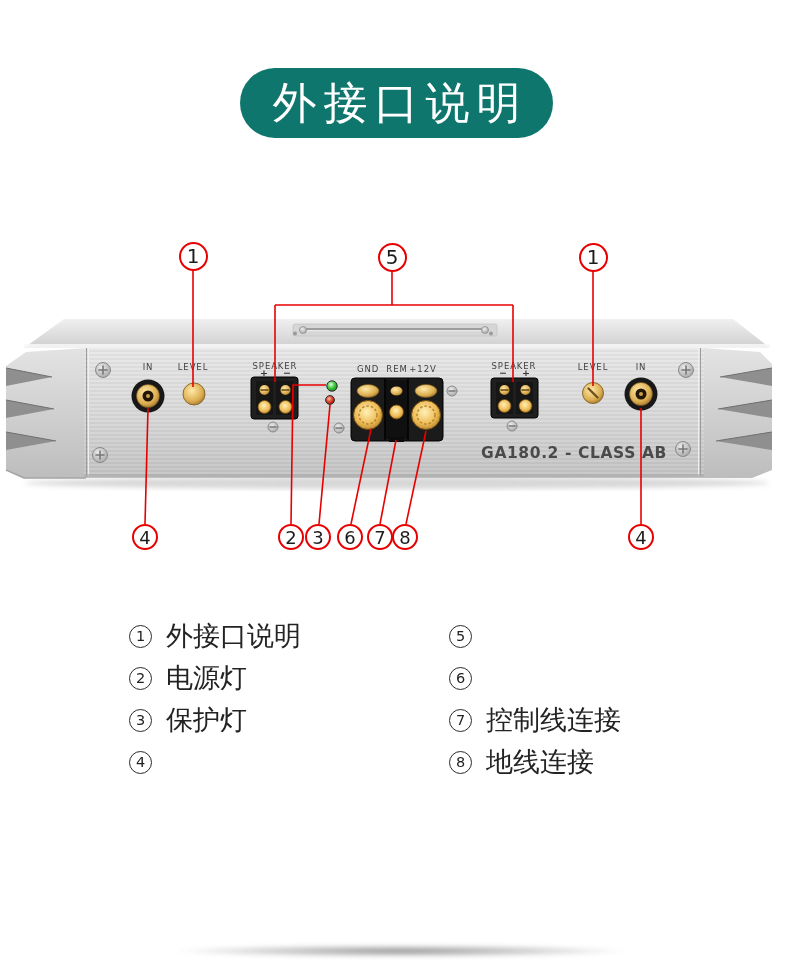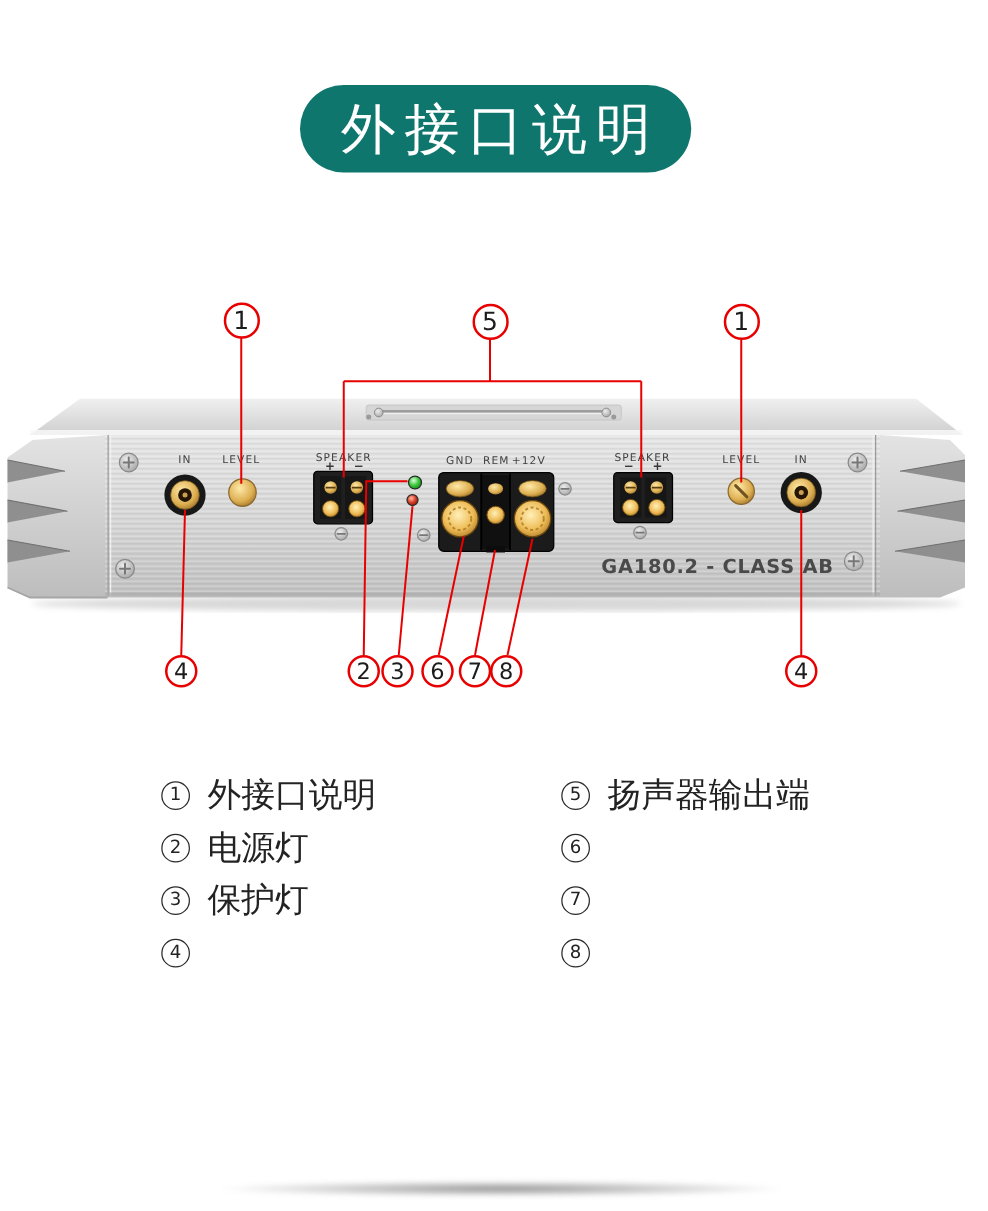--- a/index.html
+++ b/index.html
@@ -339,27 +339,28 @@
       <span class="legend-label">保护灯</span>
     </div>
     <div class="legend-row">
       <span class="legend-num">4</span>
     </div>
   </div>
 
   <div class="legend-col right">
     <div class="legend-row">
       <span class="legend-num">5</span>
-      <span class="legend-label">扬声器输出端</span>
     </div>
     <div class="legend-row">
       <span class="legend-num">6</span>
     </div>
     <div class="legend-row">
       <span class="legend-num">7</span>
+      <span class="legend-label">控制线连接</span>
     </div>
     <div class="legend-row">
       <span class="legend-num">8</span>
+      <span class="legend-label">地线连接</span>
     </div>
   </div>
 
   <div class="bottom-shadow"></div>
 </div>
 
 </body></html>

